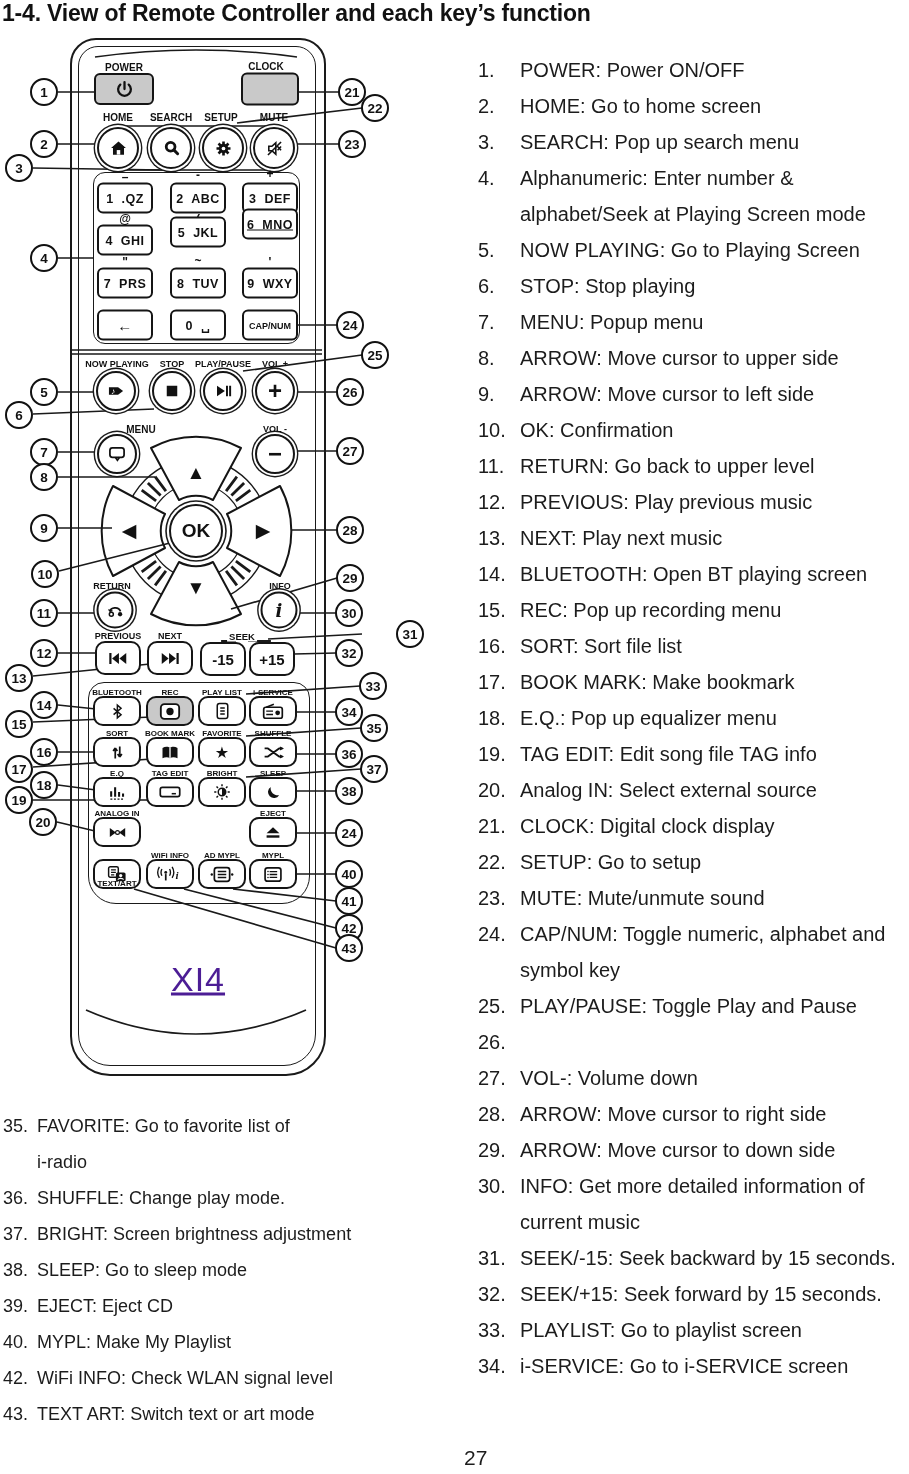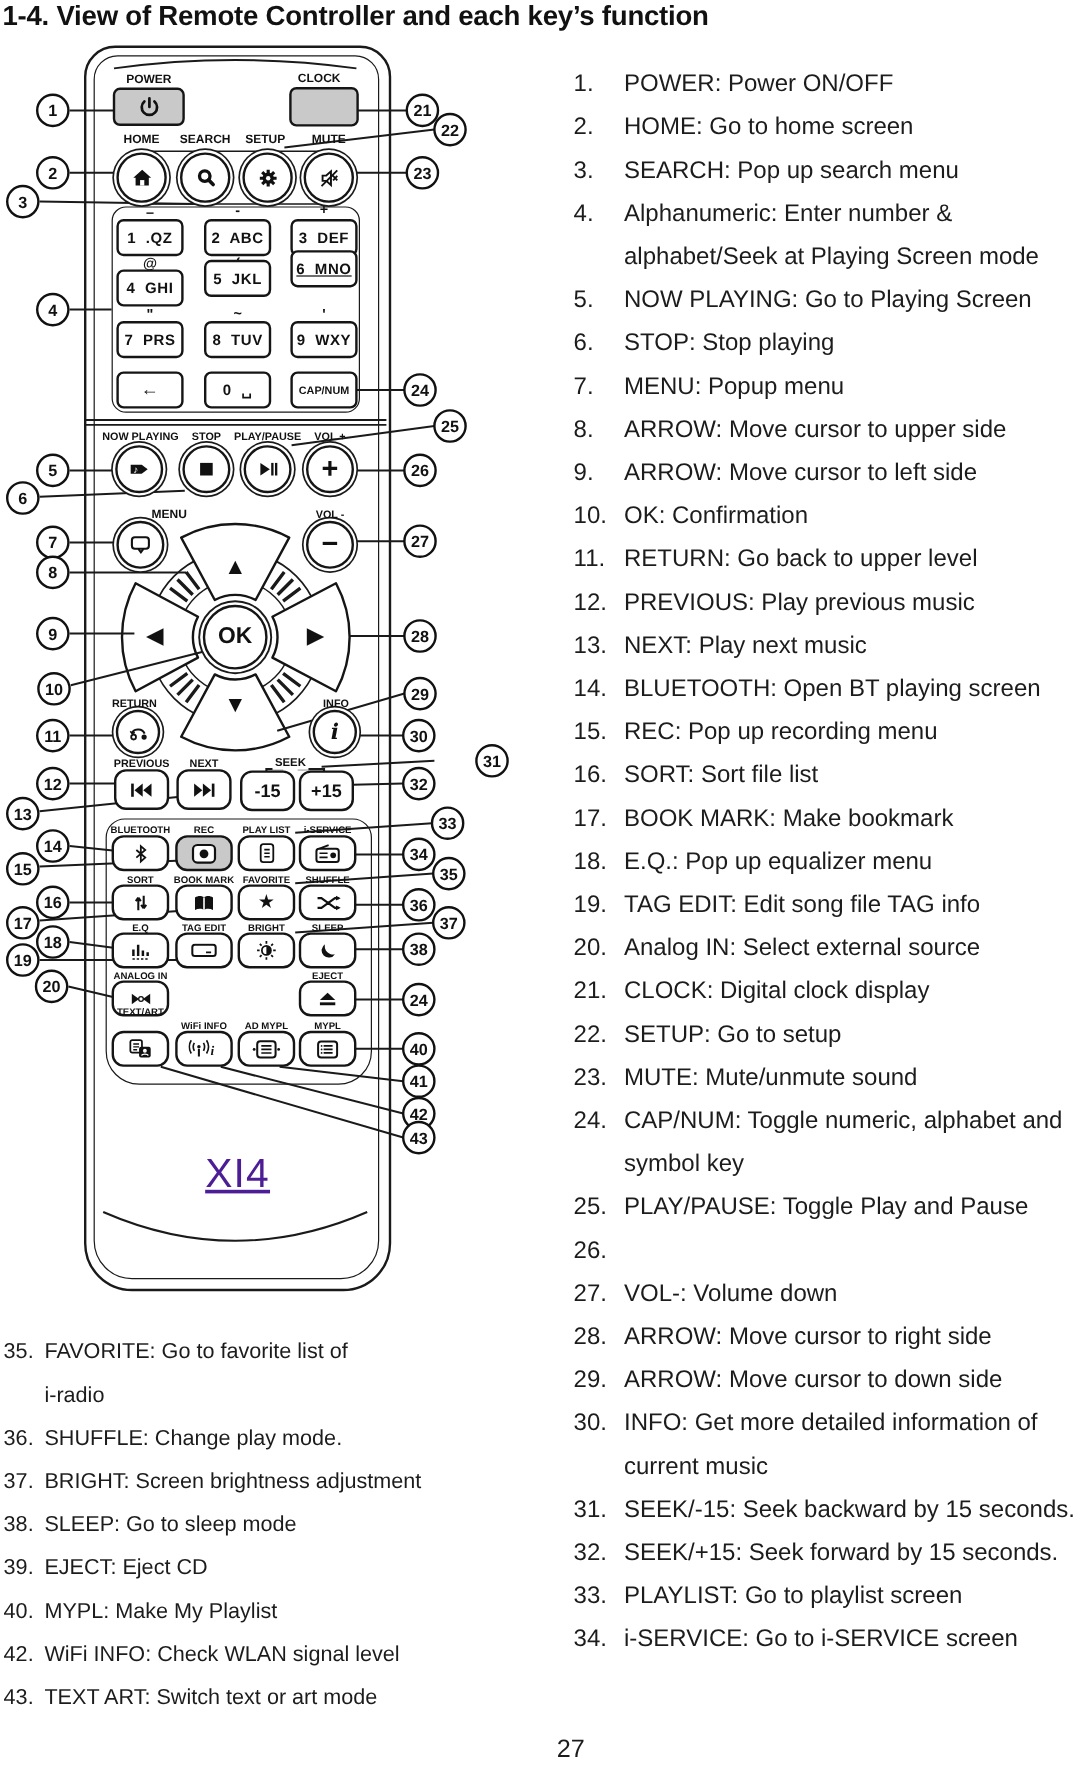--- a/index.html
+++ b/index.html
@@ -338,21 +338,21 @@
           <circle cx="13" cy="8" r="2.4" fill="#fff" stroke="#111" stroke-width="1.4"></circle>
         </svg>
     </div>
     <div class="pill" style="left:273px;top:832px;width:44px;height:26px;">
       <svg class="ic" viewBox="0 0 20 16" width="16" height="13">
           <polygon points="10,1.5 18,9 2,9" fill="#111"></polygon>
           <rect x="2" y="11.5" width="16" height="3" fill="#111"></rect>
         </svg>
     </div>
 
-    <div class="lbl sm" style="left:117px;top:843px;text-align:right;">TEXT/ART</div>
+    <div class="lbl sm" style="left:117px;top:883px;text-align:right;">TEXT/ART</div>
     <div class="lbl sm" style="left:170px;top:855px;">WiFi INFO</div>
     <div class="lbl sm" style="left:222px;top:855px;">AD MYPL</div>
     <div class="lbl sm" style="left:273px;top:855px;">MYPL</div>
     <div class="pill" style="left:117px;top:874px;width:44px;height:26px;">
       <svg class="ic" viewBox="0 0 26 22" width="21" height="18">
           <rect x="2" y="2" width="12" height="13" rx="2" fill="none" stroke="#111" stroke-width="1.8"></rect>
           <path d="M5 6h6M5 9h6M5 12h4" stroke="#111" stroke-width="1.5"></path>
           <rect x="11" y="9" width="12" height="11" rx="2" fill="#111"></rect>
           <circle cx="17" cy="13" r="2" fill="#fff"></circle>
           <path d="M13.5 18c.7-2 6.3-2 7 0" stroke="#fff" stroke-width="1.5" fill="none"></path>

